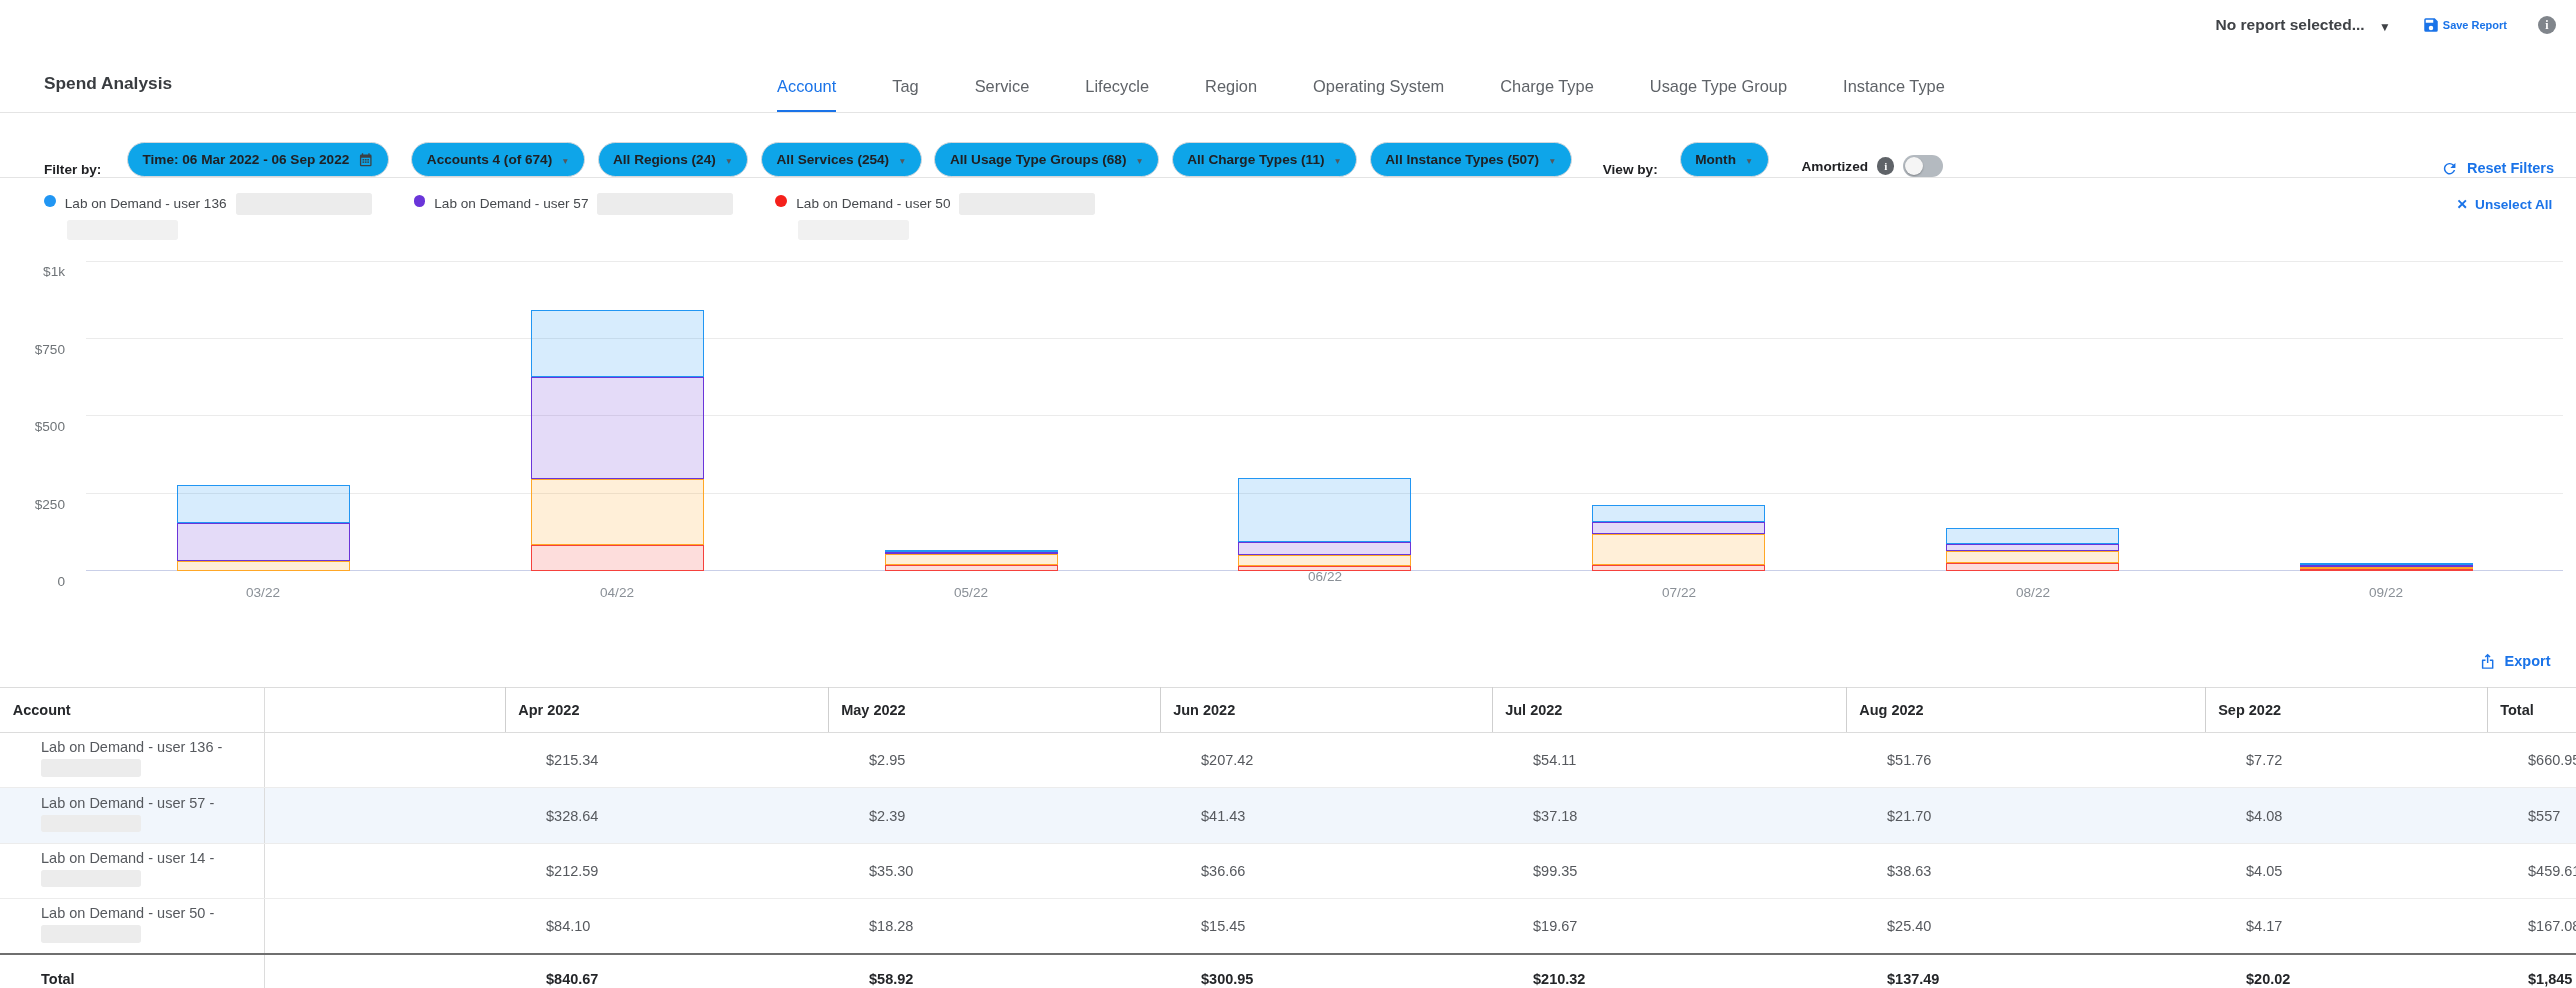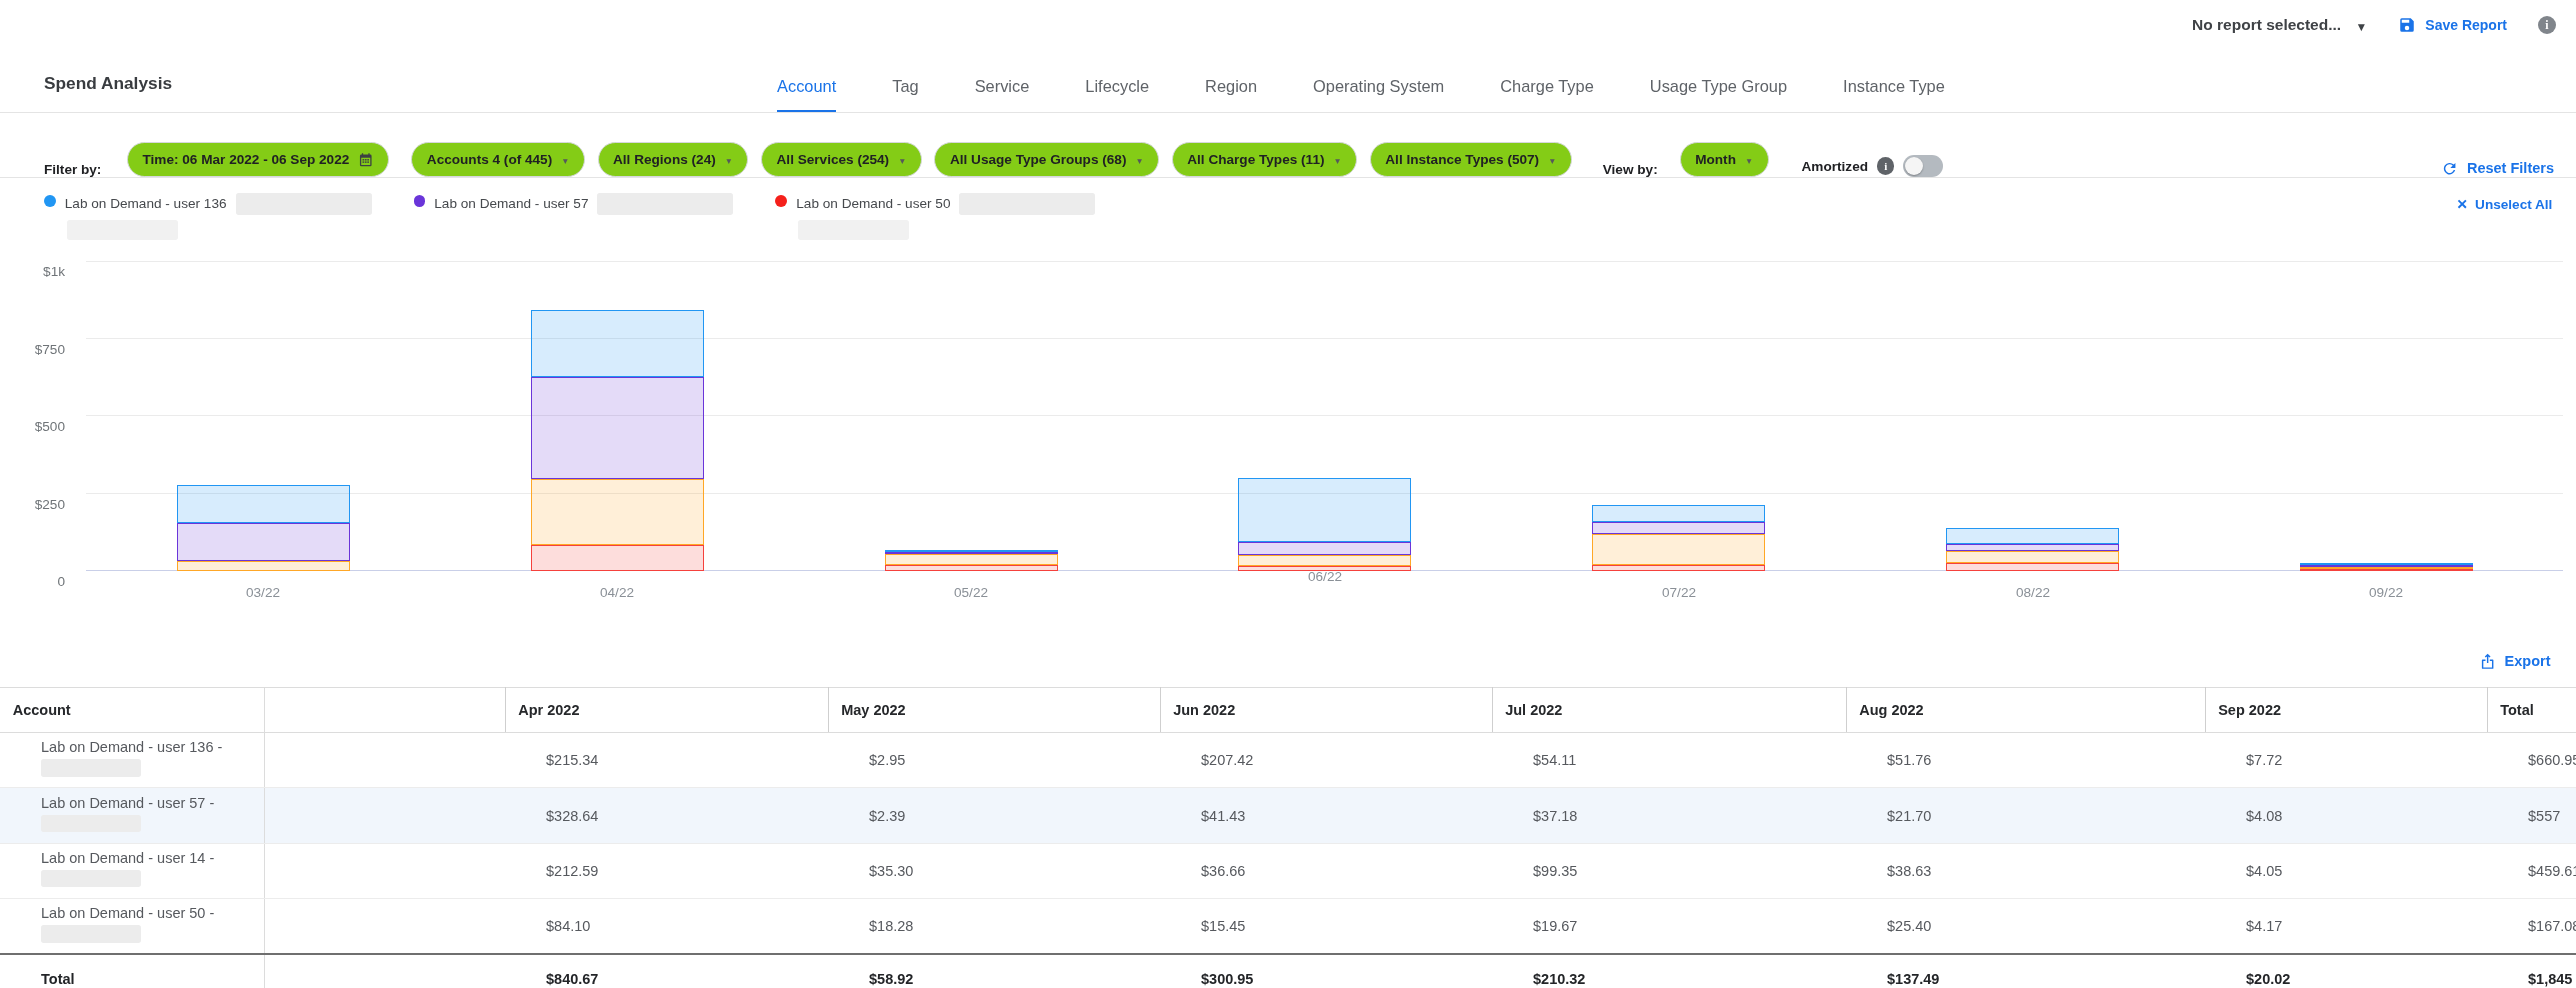--- a/index.html
+++ b/index.html
@@ -3,35 +3,35 @@
 <meta charset="utf-8">
 <style>
   * { margin:0; padding:0; box-sizing:border-box; }
   html,body { background:#fff; }
   body { width:2576px; font-family:"Liberation Sans", sans-serif; color:#3c4043; overflow-x:hidden; }
 
   
   .topbar { height:50px; display:flex; align-items:center; justify-content:flex-end; gap:31px; padding-right:20px; }
   .report-selector { display:flex; align-items:flex-end; gap:14.5px; font-size:15.5px; font-weight:bold; color:#3f4246; cursor:pointer; }
   .report-selector .big-caret { font-size:11.8px; color:#3f4246; }
-  .save-report { display:flex; align-items:center; gap:9px; font-size:14px; font-weight:bold; color:#1a73e8; cursor:pointer; }
+  .save-report { display:flex; align-items:center; gap:3px; font-size:11px; font-weight:bold; color:#1a73e8; cursor:pointer; }
   .info-circle { width:18px; height:18px; border-radius:50%; background:#80858b; color:#fff; font-size:11.8px; font-weight:bold;
                  display:flex; align-items:center; justify-content:center; font-family:"Liberation Serif",serif; }
 
   
   .title-row { position:relative; height:63px; border-bottom:0.9px solid #e4e4e4; }
   .page-title { position:absolute; left:44px; bottom:18px; font-size:17.3px; font-weight:600; color:#393c40; }
   .tabs { position:absolute; left:777px; bottom:0; display:flex; gap:56px; }
   .tab { font-size:16.4px; color:#5f6368; padding-bottom:14.5px; border-bottom:2.7px solid transparent; cursor:pointer; white-space:nowrap; }
   .tab.active { color:#1a73e8; border-bottom-color:#1a73e8; }
 
   
   .filter-row { height:65px; border-bottom:0.9px solid #e4e4e4; display:flex; align-items:flex-end; gap:22px; padding:0 22px 0 44px; }
   .filter-label { font-size:13.6px; font-weight:bold; color:#202124; margin-right:3.6px; white-space:nowrap; }
-  .pill { height:35px; border:1.4px solid #d5d8dc; border-radius:18px; background:#84cc16; display:inline-flex; align-items:center;
+  .pill { height:35px; border:1.4px solid #d5d8dc; border-radius:18px; background:#0ea5e9; display:inline-flex; align-items:center;
           gap:9px; padding:0 14.5px; font-size:13.6px; font-weight:bold; color:#202124; cursor:pointer; white-space:nowrap; }
   .caret::after { content:"▼"; font-size:8.2px; color:#55585c; }
   .viewby-label { font-size:13.6px; font-weight:bold; color:#202124; margin-left:9px; white-space:nowrap; }
   .amortized-wrap { display:flex; align-items:center; gap:9px; margin-left:11px; }
   .amortized-label { font-size:13.6px; font-weight:bold; color:#202124; }
   .info-dark { width:17.3px; height:17.3px; border-radius:50%; background:#5f6368; color:#fff; font-size:11px; font-weight:bold;
                display:flex; align-items:center; justify-content:center; font-family:"Liberation Serif",serif; }
   .toggle { width:40px; height:22px; border-radius:11px; background:#b4bac0; position:relative; cursor:pointer; }
   .toggle .knob { position:absolute; left:1.8px; top:1.8px; width:18px; height:18px; border-radius:50%; background:#f5f5f5; box-shadow:0 0.9px 1.8px rgba(0,0,0,.3); }
   .flex-spacer { flex:1; }
@@ -118,21 +118,21 @@
       <rect fill="#3c4043" x="7" y="11" width="2.6" height="2.2"></rect>
         <rect fill="#3c4043" x="10.7" y="11" width="2.6" height="2.2"></rect>
         <rect fill="#3c4043" x="14.4" y="11" width="2.6" height="2.2"></rect>
       <rect fill="#3c4043" x="7" y="14.6" width="2.6" height="2.2"></rect>
         <rect fill="#3c4043" x="10.7" y="14.6" width="2.6" height="2.2"></rect>
         <rect fill="#3c4043" x="14.4" y="14.6" width="2.6" height="2.2"></rect>
     </svg>
   </div>
   <div id="dropdown-pills" style="display:flex;gap:12.7px;">
       <div class="pill">
-        <span>Accounts 4 (of 445)</span>
+        <span>Accounts 4 (of 674)</span>
         <span class="caret"></span>
       </div>
       <div class="pill">
         <span>All Regions (24)</span>
         <span class="caret"></span>
       </div>
       <div class="pill">
         <span>All Services (254)</span>
         <span class="caret"></span>
       </div>

